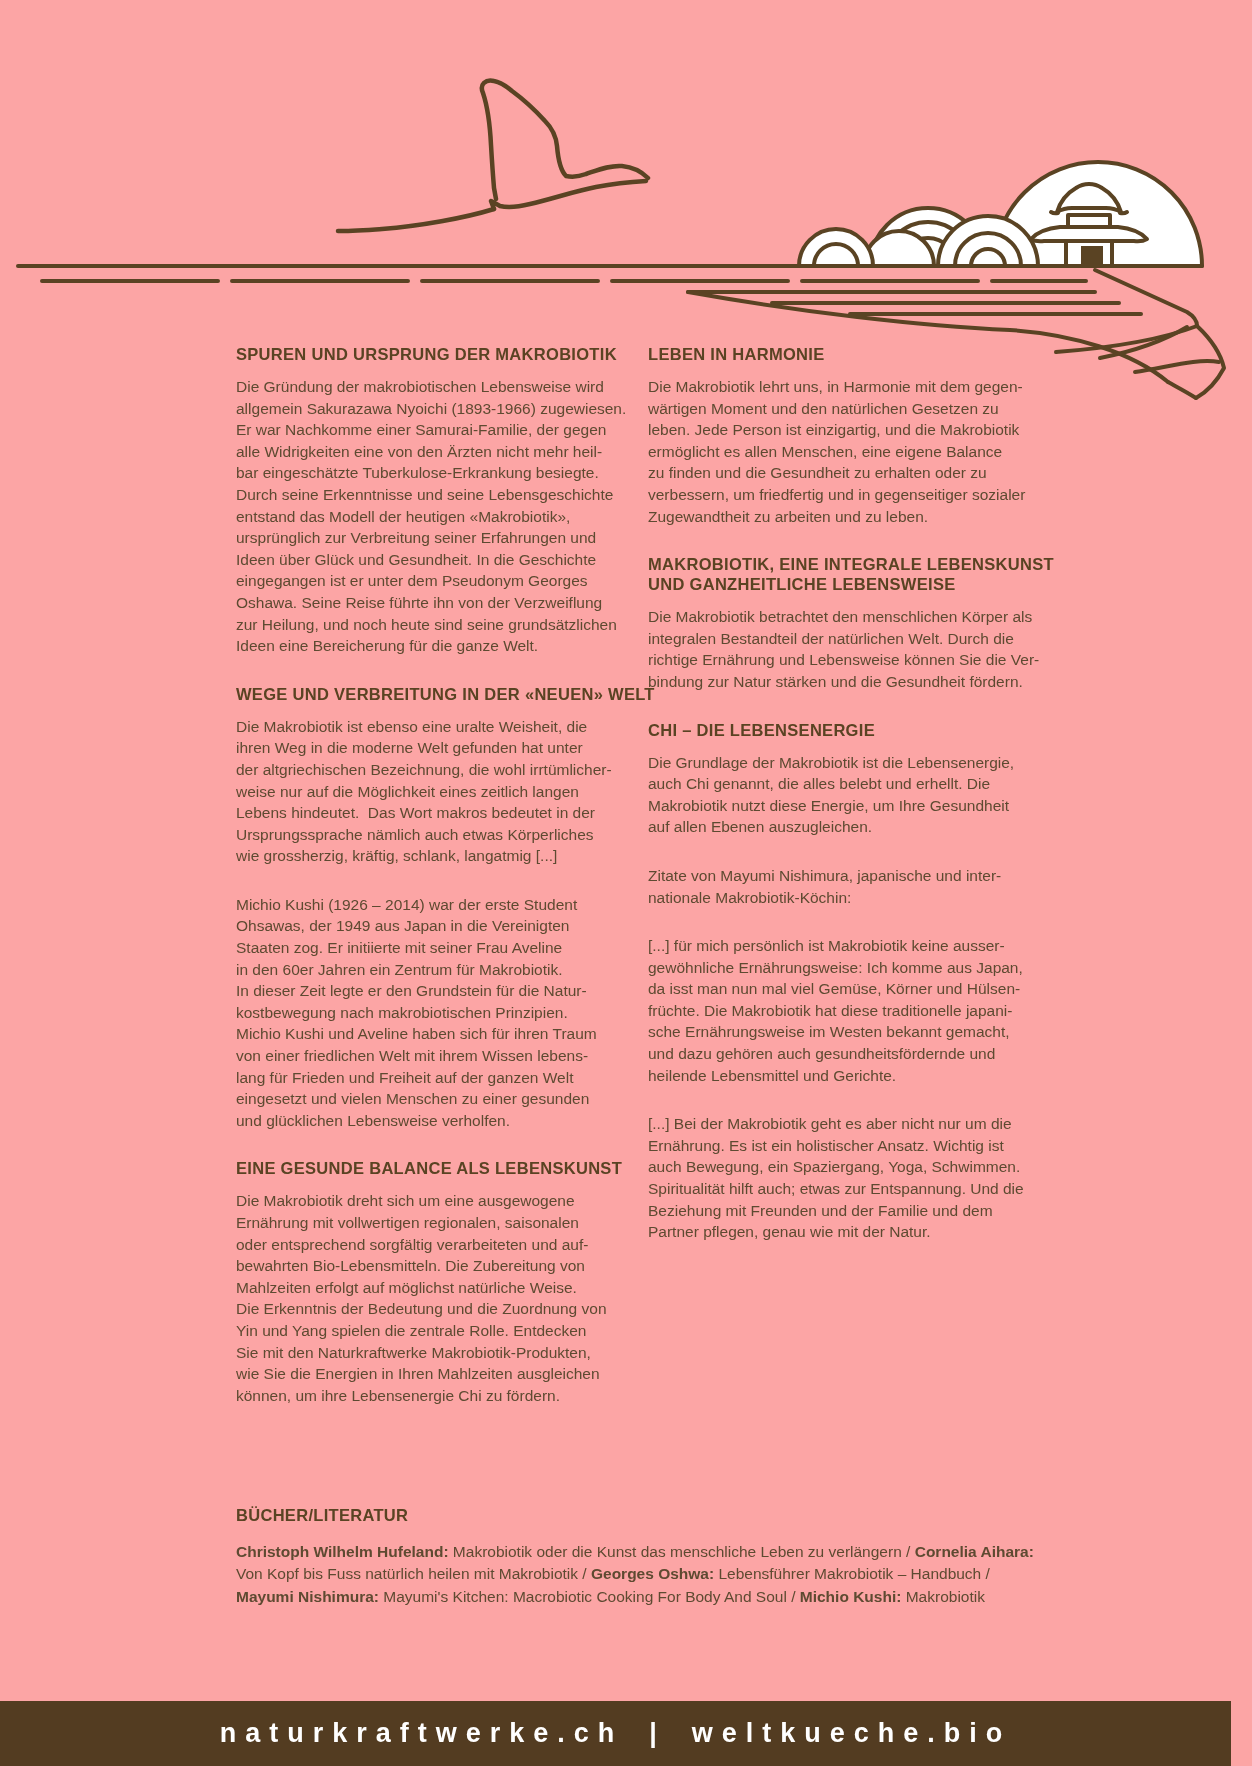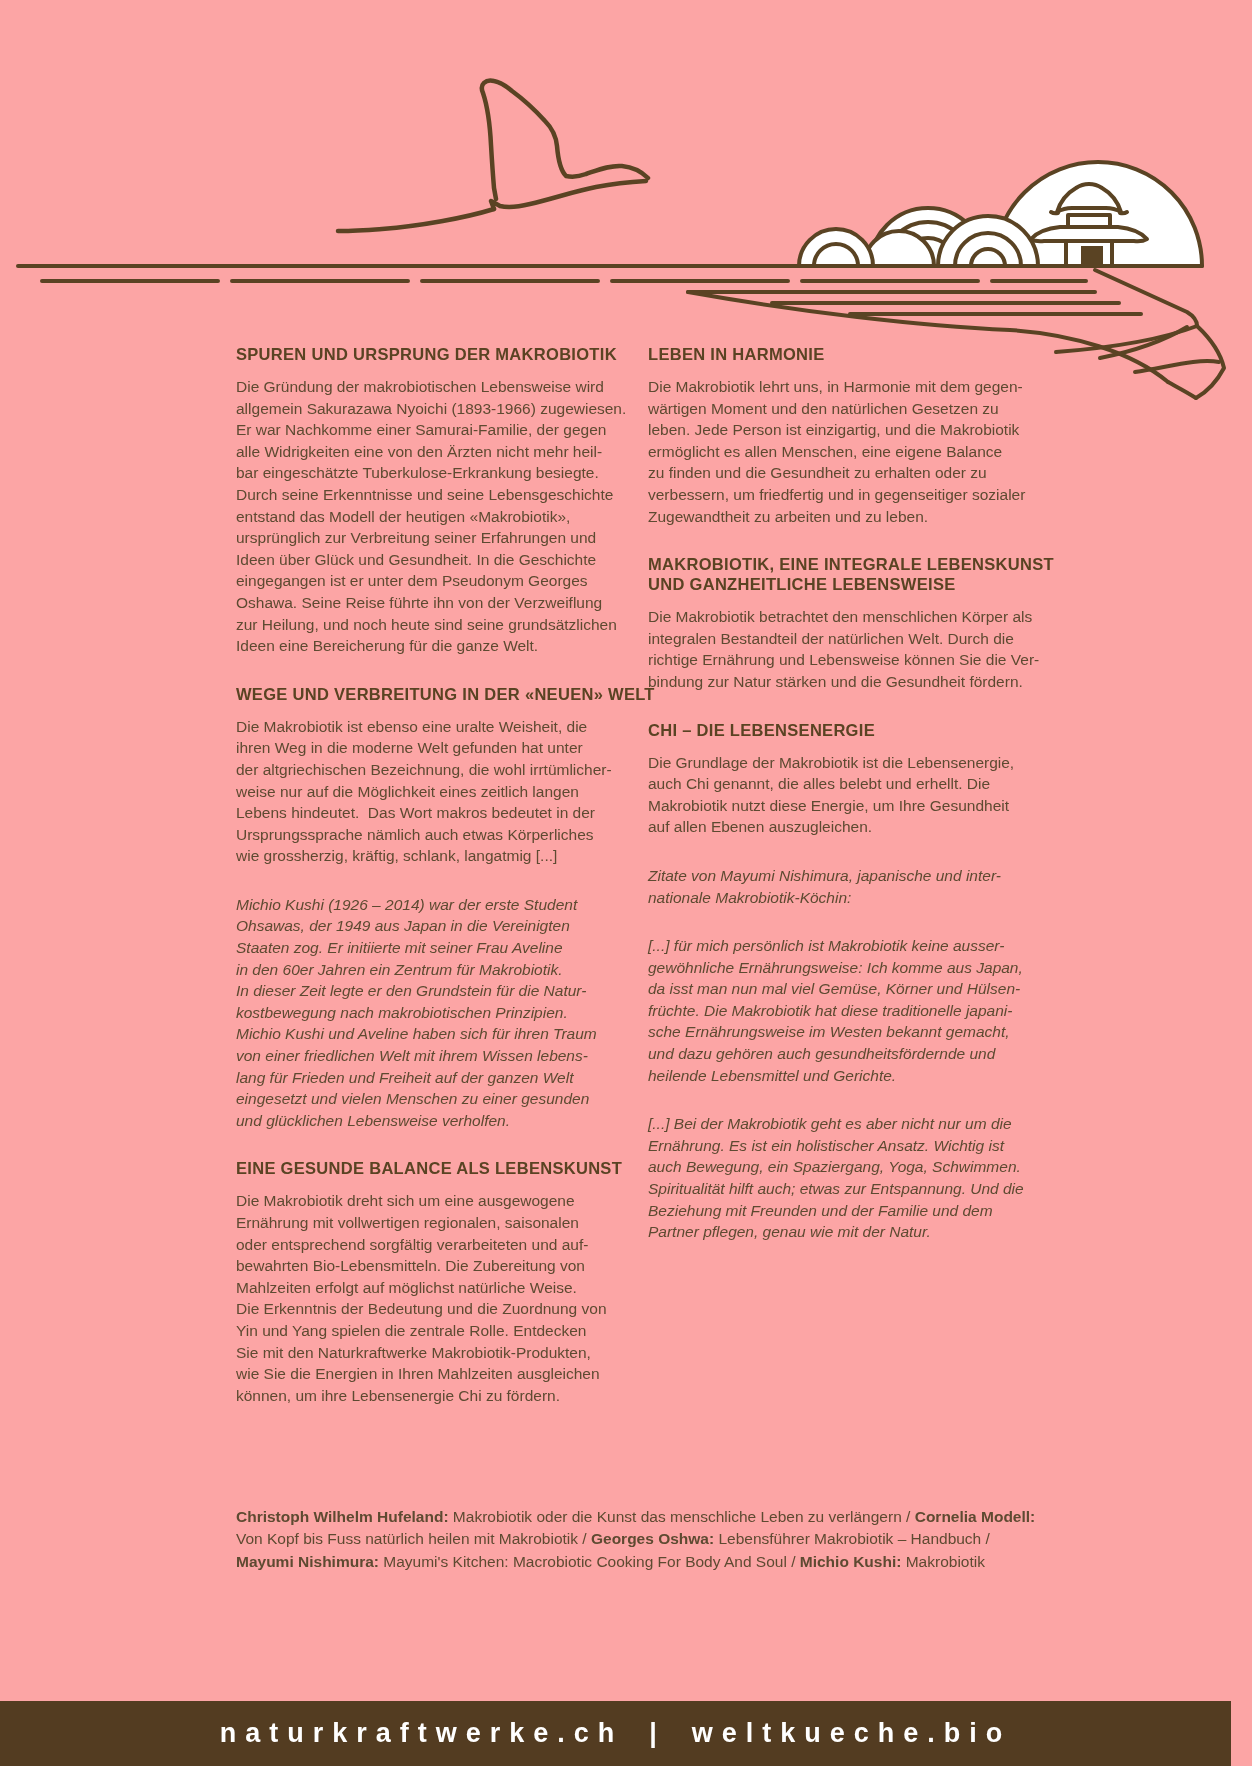--- a/index.html
+++ b/index.html
@@ -18,21 +18,21 @@
   .sec-heading{
     font-size:16.5px;font-weight:700;color:#5a4323;
     letter-spacing:.3px;line-height:20px;
     margin:27px 0 12px 0;white-space:pre;
   }
   .col .sec-heading:first-child{margin-top:0;}
   .body-para{
     font-size:15.5px;line-height:21.6px;color:#5e4a31;
     margin:0 0 11px 0;white-space:pre;
   }
-  .gap-lg{margin-top:27px;font-style:italic;}
+  .gap-lg{margin-top:27px;}
   .literature{position:absolute;left:236px;top:1506px;width:1000px;}
   .lit-heading{
     font-size:16.5px;font-weight:700;color:#5a4323;
     letter-spacing:.3px;margin:0 0 16px 0;
   }
   .lit-line{
     font-size:15.5px;line-height:22.4px;color:#5e4a31;white-space:pre;
   }
   .b{font-weight:700;}
   .footer{
@@ -191,21 +191,22 @@
 heilende Lebensmittel und Gerichte.</p>
     <p class="body-para gap-lg">[...] Bei der Makrobiotik geht es aber nicht nur um die
 Ernährung. Es ist ein holistischer Ansatz. Wichtig ist
 auch Bewegung, ein Spaziergang, Yoga, Schwimmen.
 Spiritualität hilft auch; etwas zur Entspannung. Und die
 Beziehung mit Freunden und der Familie und dem
 Partner pflegen, genau wie mit der Natur.</p>
   </div>
 
   <div class="literature">
-    <div class="lit-line"><span class="b">Christoph Wilhelm Hufeland:</span><span> Makrobiotik oder die Kunst das menschliche Leben zu verlängern / </span><span class="b">Cornelia Modell:</span></div>
+    <h3 class="lit-heading">BÜCHER/LITERATUR</h3>
+    <div class="lit-line"><span class="b">Christoph Wilhelm Hufeland:</span><span> Makrobiotik oder die Kunst das menschliche Leben zu verlängern / </span><span class="b">Cornelia Aihara:</span></div>
     <div class="lit-line"><span>Von Kopf bis Fuss natürlich heilen mit Makrobiotik / </span><span class="b">Georges Oshwa:</span><span> Lebensführer Makrobiotik – Handbuch /</span></div>
     <div class="lit-line"><span class="b">Mayumi Nishimura:</span><span> Mayumi's Kitchen: Macrobiotic Cooking For Body And Soul / </span><span class="b">Michio Kushi:</span><span> Makrobiotik</span></div>
   </div>
 
   <div class="footer">
     <span>naturkraftwerke.ch</span>
     <span class="sep">|</span>
     <span>weltkueche.bio</span>
   </div>
 

